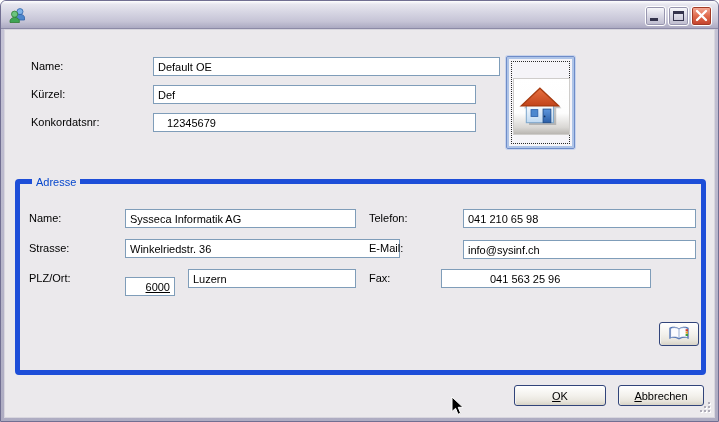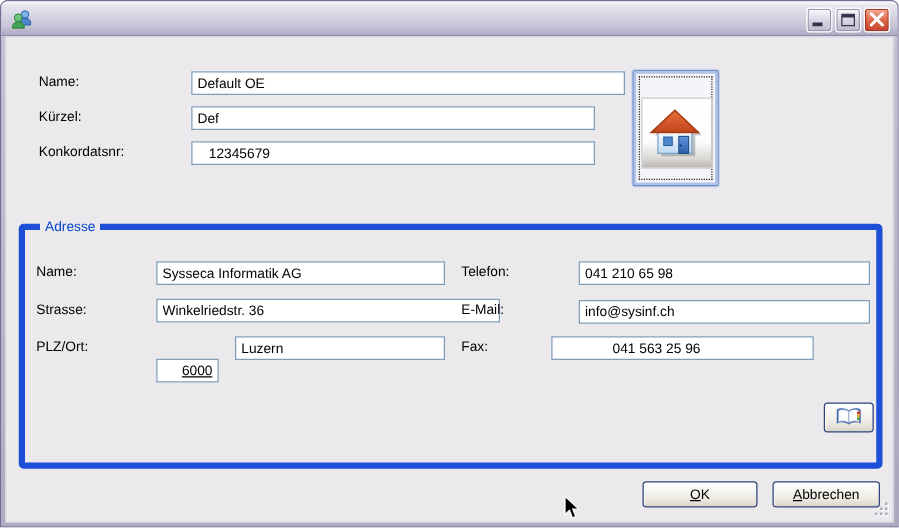--- a/index.html
+++ b/index.html
@@ -173,21 +173,21 @@
       <span class="groupbox-legend">Adresse</span>
     </fieldset>
 
     <span class="lbl" style="left:25px; top:183px;">Name:</span>
     <input class="xp-input" style="left: 121px; top: 180px; width: 231px;" value="Sysseca Informatik AG">
 
     <span class="lbl" style="left:25px; top:213px;">Strasse:</span>
     <input class="xp-input" style="left: 121px; top: 210px; width: 275px;" value="Winkelriedstr. 36">
 
     <span class="lbl" style="left:25px; top:243px;">PLZ/Ort:</span>
-    <input class="xp-input num" style="left: 121px; top: 258px; width: 50px; text-decoration: underline;" value="6000">
+    <input class="xp-input num" style="left: 121px; top: 248px; width: 50px; text-decoration: underline;" value="6000">
     <input class="xp-input" style="left: 184px; top: 240px; width: 168px;" value="Luzern">
 
     <span class="lbl" style="left:365px; top:183px;">Telefon:</span>
     <input class="xp-input" style="left: 459px; top: 180px; width: 233px;" value="041 210 65 98">
 
     <span class="lbl" style="left:365px; top:213px;">E-Mail:</span>
     <input class="xp-input" style="left: 459px; top: 211px; width: 233px;" value="info@sysinf.ch">
 
     <span class="lbl" style="left:365px; top:243px;">Fax:</span>
     <input class="xp-input" style="left: 437px; top: 240px; width: 210px; padding-left: 48px;" value="041 563 25 96">

